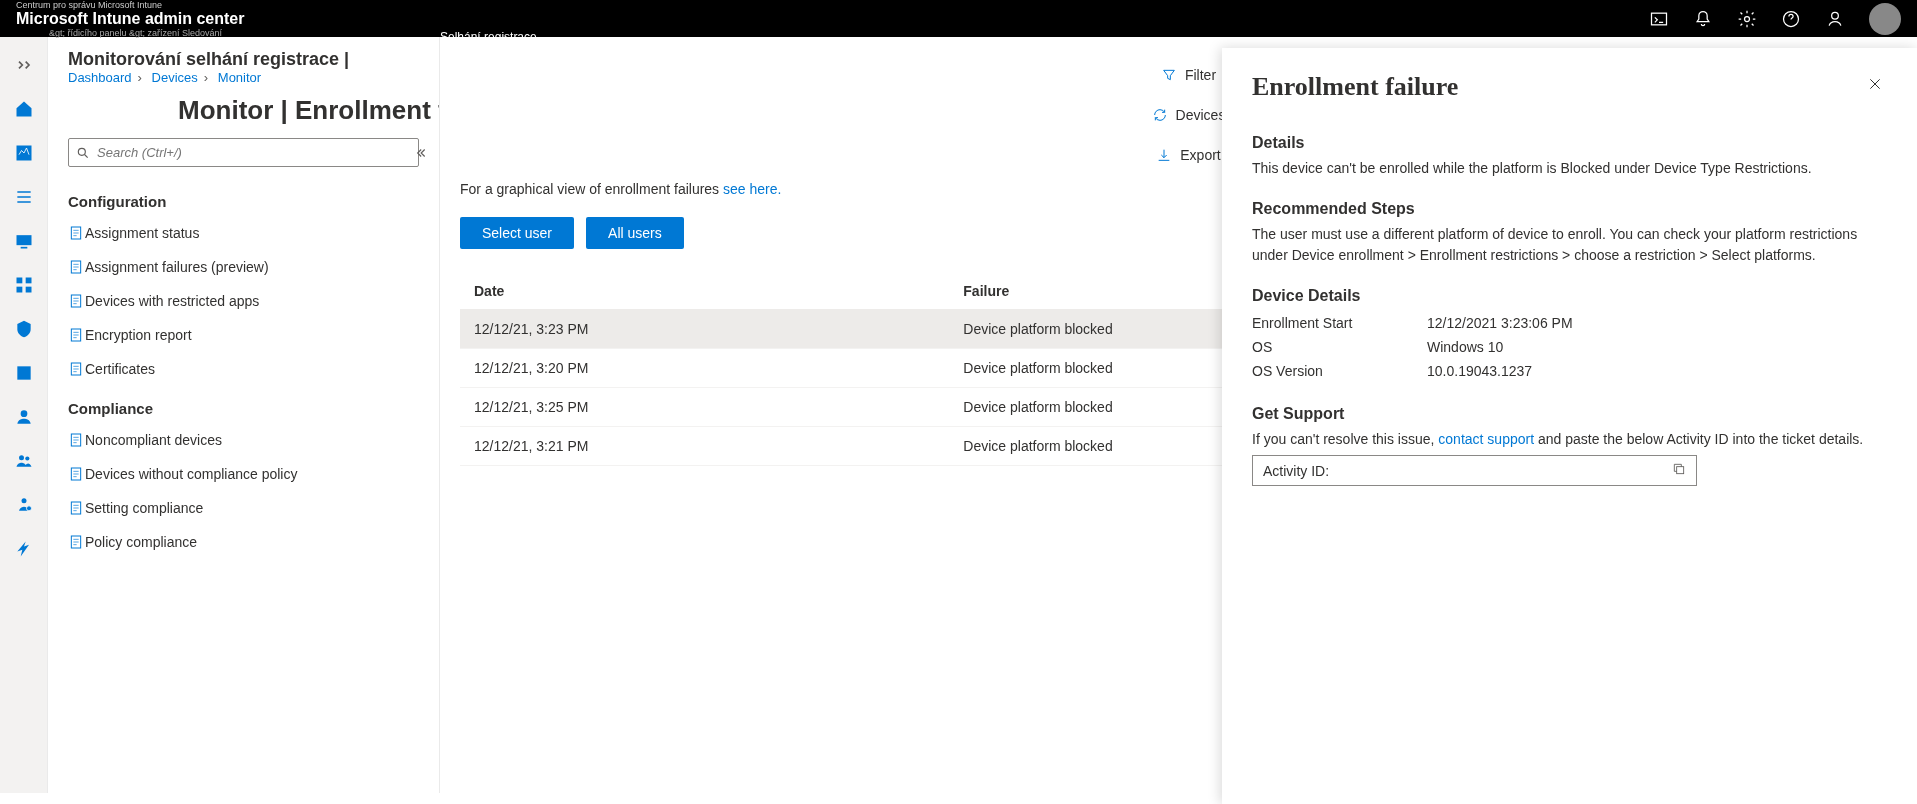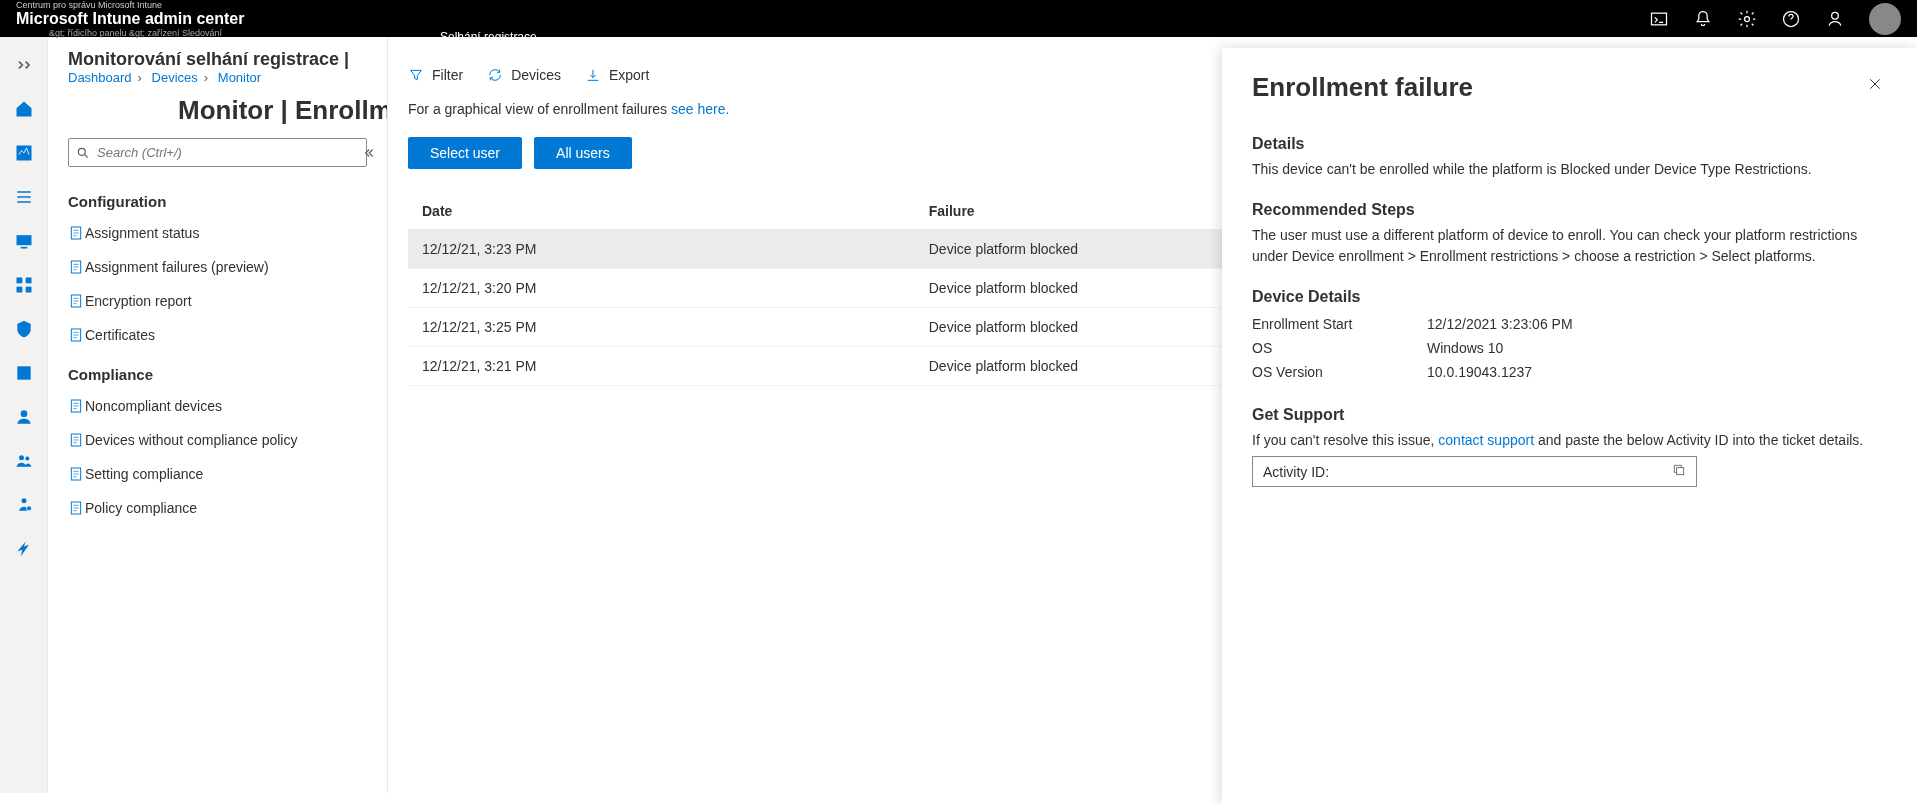--- a/index.html
+++ b/index.html
@@ -10,50 +10,50 @@
 .portal-title { font-size: 16px; font-weight: 600; }
 .breadcrumb-hint { font-size: 9px; color: #aaa; margin-left: 33px; }
 .topbar-right { display: flex; align-items: center; gap: 24px; }
 .topbar-icon { width: 20px; height: 20px; display: flex; align-items: center; justify-content: center; cursor: pointer; fill: #fff; stroke: #fff; }
 .avatar { width: 32px; height: 32px; border-radius: 50%; background: #888; }
 .tab-strip { position: absolute; left: 440px; top: 30px; font-size: 12px; color: #fff; }
 .app { display: flex; height: calc(100vh - 48px); }
 .rail { width: 48px; background: #f3f2f1; border-right: 1px solid #eaeaea; display: flex; flex-direction: column; align-items: center; padding-top: 8px; gap: 4px; }
 .rail-item { width: 40px; height: 40px; display: flex; align-items: center; justify-content: center; cursor: pointer; border-radius: 2px; }
 .rail-icon { width: 20px; height: 20px; }
-.left-pane { width: 340px; border-right: 1px solid #eaeaea; display: flex; flex-direction: column; overflow-y: auto; padding: 10px 0 20px; position: relative; }
+.left-pane { width: 392px; border-right: 1px solid #eaeaea; display: flex; flex-direction: column; overflow-y: auto; padding: 10px 0 20px; position: relative; }
 .breadcrumb { padding: 4px 20px; font-size: 13px; color: #0078d4; }
 .breadcrumb a { color: #0078d4; text-decoration: none; cursor: pointer; }
 .breadcrumb .sep { color: #605e5c; margin: 0 6px; }
 .breadcrumb-current { color: #323130; font-size: 18px; font-weight: 600; display: block; margin-top: -2px; }
 .page-title { font-size: 26px; font-weight: 600; padding: 6px 20px 12px 130px; white-space: nowrap; }
 .search-wrap { padding: 0 20px 12px; position: relative; }
 .search-input { width: 100%; padding: 6px 28px 6px 28px; border: 1px solid #8a8886; border-radius: 2px; font-style: italic; font-size: 13px; }
 .search-icon-inline { position: absolute; left: 28px; top: 8px; fill: #605e5c; }
 .collapse-icon { position: absolute; right: 4px; top: 0; padding: 8px; cursor: pointer; fill: #605e5c; }
 .section-header { font-size: 15px; font-weight: 600; padding: 14px 20px 6px; }
 .nav-item { display: flex; align-items: center; gap: 1px; padding: 9px 20px; cursor: pointer; font-size: 14px; }
 .nav-icon { width: 16px; height: 16px; flex-shrink: 0; }
 .nav-icon svg { width: 16px; height: 16px; }
 .main { flex: 1; padding: 30px 0 0 20px; overflow-y: auto; position: relative; }
-.toolbar { display: flex; align-items: center; gap: 24px; padding-bottom: 18px; }
+.toolbar { display: flex; align-items: center; gap: 24px; padding-bottom: 18px; flex-direction: column; }
 .tool-btn { display: flex; align-items: center; gap: 8px; color: #323130; cursor: pointer; font-size: 14px; }
 .tool-btn svg { width: 16px; height: 16px; stroke: #0078d4; fill: none; }
 .info-text { font-size: 14px; padding-bottom: 20px; }
 .info-text a { color: #0078d4; text-decoration: none; cursor: pointer; }
 .btn-row { display: flex; gap: 12px; padding-bottom: 24px; }
 .btn-primary { background: #0078d4; color: #fff; border: none; padding: 8px 22px; font-size: 14px; cursor: pointer; border-radius: 2px; }
 .data-table { width: 100%; border-collapse: collapse; font-size: 14px; }
 .data-table th { text-align: left; font-weight: 600; padding: 10px 14px; border-bottom: 1px solid #edebe9; }
 .data-table td { padding: 11px 14px; border-bottom: 1px solid #f3f2f1; }
 .data-table tr.selected { background: #edebe9; }
 .data-table tbody tr { cursor: pointer; }
 .flyout { position: fixed; right: 0; top: 48px; bottom: 0; width: 695px; background: #fff; box-shadow: -2px 0 12px rgba(0,0,0,.15); padding: 24px 30px; overflow-y: auto; z-index: 100; }
 .fly-header { display: flex; justify-content: space-between; align-items: flex-start; margin-bottom: 32px; }
-.fly-title { font-size: 26px; font-weight: 600; }
+.fly-title { font-size: 26px; font-weight: 600; font-family: Liberation Serif, serif; }
 .fly-close { cursor: pointer; font-size: 16px; padding: 4px; }
 .fly-close svg { width: 16px; height: 16px; stroke: #323130; }
 .fly-section { margin-bottom: 22px; }
 .fly-section h3 { font-size: 16px; font-weight: 600; margin-bottom: 6px; }
 .fly-section p { font-size: 14px; line-height: 1.45; }
 .fly-link { color: #0078d4; text-decoration: none; cursor: pointer; }
 .detail-row { display: flex; padding: 4px 0; font-size: 14px; }
 .detail-label { width: 175px; }
 .activity-box { display: flex; align-items: center; justify-content: space-between; border: 1px solid #8a8886; padding: 6px 10px; margin-top: 6px; font-size: 14px; width: 445px; }
 .copy-icon { cursor: pointer; }
@@ -205,20 +205,27 @@
             <path d="M8 8h8M8 12h8M8 16h5" stroke="#0078d4"></path>
           </svg></span>
         <span>Assignment status</span>
       </div>
     <div class="nav-item">
         <span class="nav-icon"><svg viewBox="0 0 24 24">
             <rect x="5" y="3" width="14" height="18" fill="none" stroke="#0078d4" stroke-width="1.5"></rect>
             <path d="M8 8h8M8 12h8M8 16h5" stroke="#0078d4"></path>
           </svg></span>
         <span>Assignment failures (preview)</span>
+      </div>
+    <div class="nav-item">
+        <span class="nav-icon"><svg viewBox="0 0 24 24">
+            <rect x="5" y="3" width="14" height="18" fill="none" stroke="#0078d4" stroke-width="1.5"></rect>
+            <path d="M8 8h8M8 12h8M8 16h5" stroke="#0078d4"></path>
+          </svg></span>
+        <span>Devices with restricted apps</span>
       </div>
     <div class="nav-item">
         <span class="nav-icon"><svg viewBox="0 0 24 24">
             <rect x="5" y="3" width="14" height="18" fill="none" stroke="#0078d4" stroke-width="1.5"></rect>
             <path d="M8 8h8M8 12h8M8 16h5" stroke="#0078d4"></path>
           </svg></span>
         <span>Encryption report</span>
       </div>
     <div class="nav-item">
         <span class="nav-icon"><svg viewBox="0 0 24 24">

